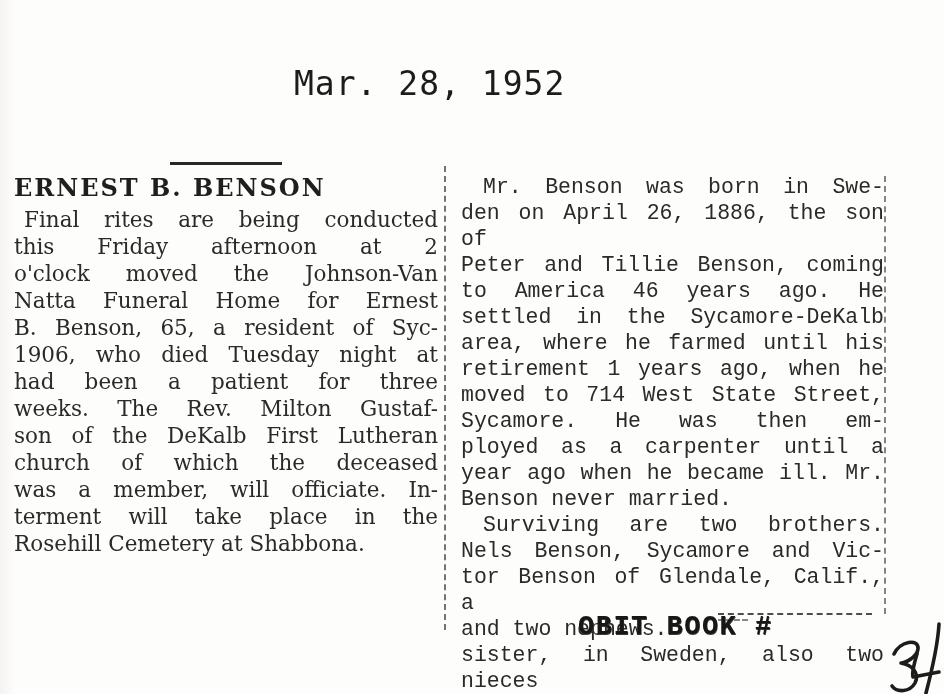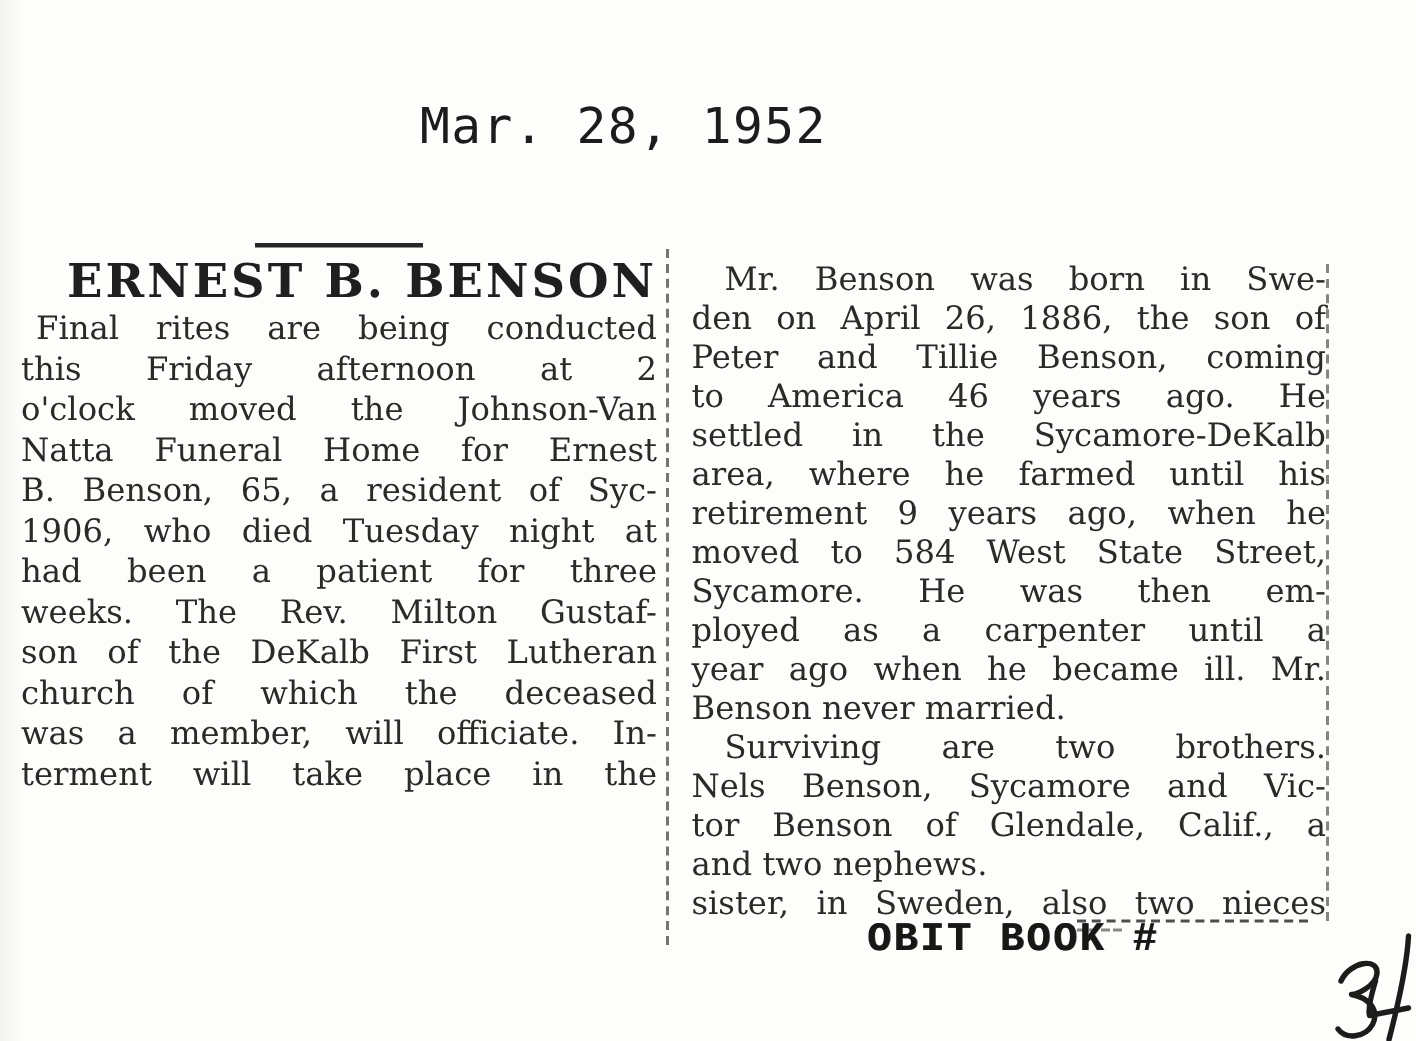--- a/index.html
+++ b/index.html
@@ -9,48 +9,48 @@
     font-family: "DejaVu Serif", serif;
     overflow: hidden;
   }
   .page {
     position: relative;
     width: 944px; height: 694px;
     background: linear-gradient(90deg, #f4f3f1 0px, #fdfdfc 16px, #fdfdfc 944px);
   }
   
   .date-stamp {
-    position: absolute; left: 280px; top: 64px;
+    position: absolute; left: 294px; top: 64px;
     font-family: "DejaVu Sans Mono", monospace;
     font-size: 33px; letter-spacing: 1px;
     color: #1c1c1c;
   }
   
   .col { position: absolute; color: #2a2927; }
   .col-left  { left: 14px;  top: 156px; width: 424px; }
   .col-right { left: 461px; top: 174px; width: 423px; }
   .headline-rule {
     width: 112px; height: 0;
     border-top: 3px solid #272727;
     margin: 6px auto 8px auto;
   }
   .headline {
     margin: 4px 0 3px 0;
-    text-align: right;
-    font-size: 31px; font-weight: bold;
+    text-align: left;
+    font-size: 24px; font-weight: bold;
     letter-spacing: 2px;
     color: #1f1f1f;
     line-height: 30px;
   }
   .bodyline {
     font-size: 21.5px;
     line-height: 27px;
     color: #2b2a28;
   }
-  .col-right .bodyline { line-height: 26px; }
+  .col-right .bodyline { line-height: 26px; font-family: Liberation Mono, monospace; }
   .jl { text-align: justify; text-align-last: justify; }
   .indent-sm { text-indent: 10px; }
   .indent    { text-indent: 22px; }
   
   .divider-v {
     position: absolute; left: 444px; top: 166px;
     height: 464px; width: 0;
     border-left: 2px dashed #55524d; opacity: .8;
   }
   .edge-v {
@@ -102,33 +102,34 @@
     <div class="bodyline jl">o'clock moved the Johnson-Van</div>
     <div class="bodyline jl">Natta Funeral Home for Ernest</div>
     <div class="bodyline jl">B. Benson, 65, a resident of Syc-</div>
     <div class="bodyline jl">1906, who died Tuesday night at</div>
     <div class="bodyline jl">had been a patient for three</div>
     <div class="bodyline jl">weeks. The Rev. Milton Gustaf-</div>
     <div class="bodyline jl">son of the DeKalb First Lutheran</div>
     <div class="bodyline jl">church of which the deceased</div>
     <div class="bodyline jl">was a member, will officiate. In-</div>
     <div class="bodyline jl">terment will take place in the</div>
+    <div class="bodyline">Rosehill Cemetery at Shabbona.</div>
   </div>
 
   <div class="divider-v"></div>
 
   <div class="col col-right">
     <div class="bodyline jl indent">Mr. Benson was born in Swe-</div>
     <div class="bodyline jl">den on April 26, 1886, the son of</div>
     <div class="bodyline jl">Peter and Tillie Benson, coming</div>
     <div class="bodyline jl">to America 46 years ago. He</div>
     <div class="bodyline jl">settled in the Sycamore-DeKalb</div>
     <div class="bodyline jl">area, where he farmed until his</div>
-    <div class="bodyline jl">retirement 9 years ago, when he</div>
-    <div class="bodyline jl">moved to 584 West State Street,</div>
+    <div class="bodyline jl">retirement 1 years ago, when he</div>
+    <div class="bodyline jl">moved to 714 West State Street,</div>
     <div class="bodyline jl">Sycamore. He was then em-</div>
     <div class="bodyline jl">ployed as a carpenter until a</div>
     <div class="bodyline jl">year ago when he became ill. Mr.</div>
     <div class="bodyline">Benson never married.</div>
     <div class="bodyline jl indent">Surviving are two brothers.</div>
     <div class="bodyline jl">Nels Benson, Sycamore and Vic-</div>
     <div class="bodyline jl">tor Benson of Glendale, Calif., a</div>
     <div class="bodyline">and two nephews.</div>
     <div class="bodyline jl">sister, in Sweden, also two nieces</div>
   </div>

